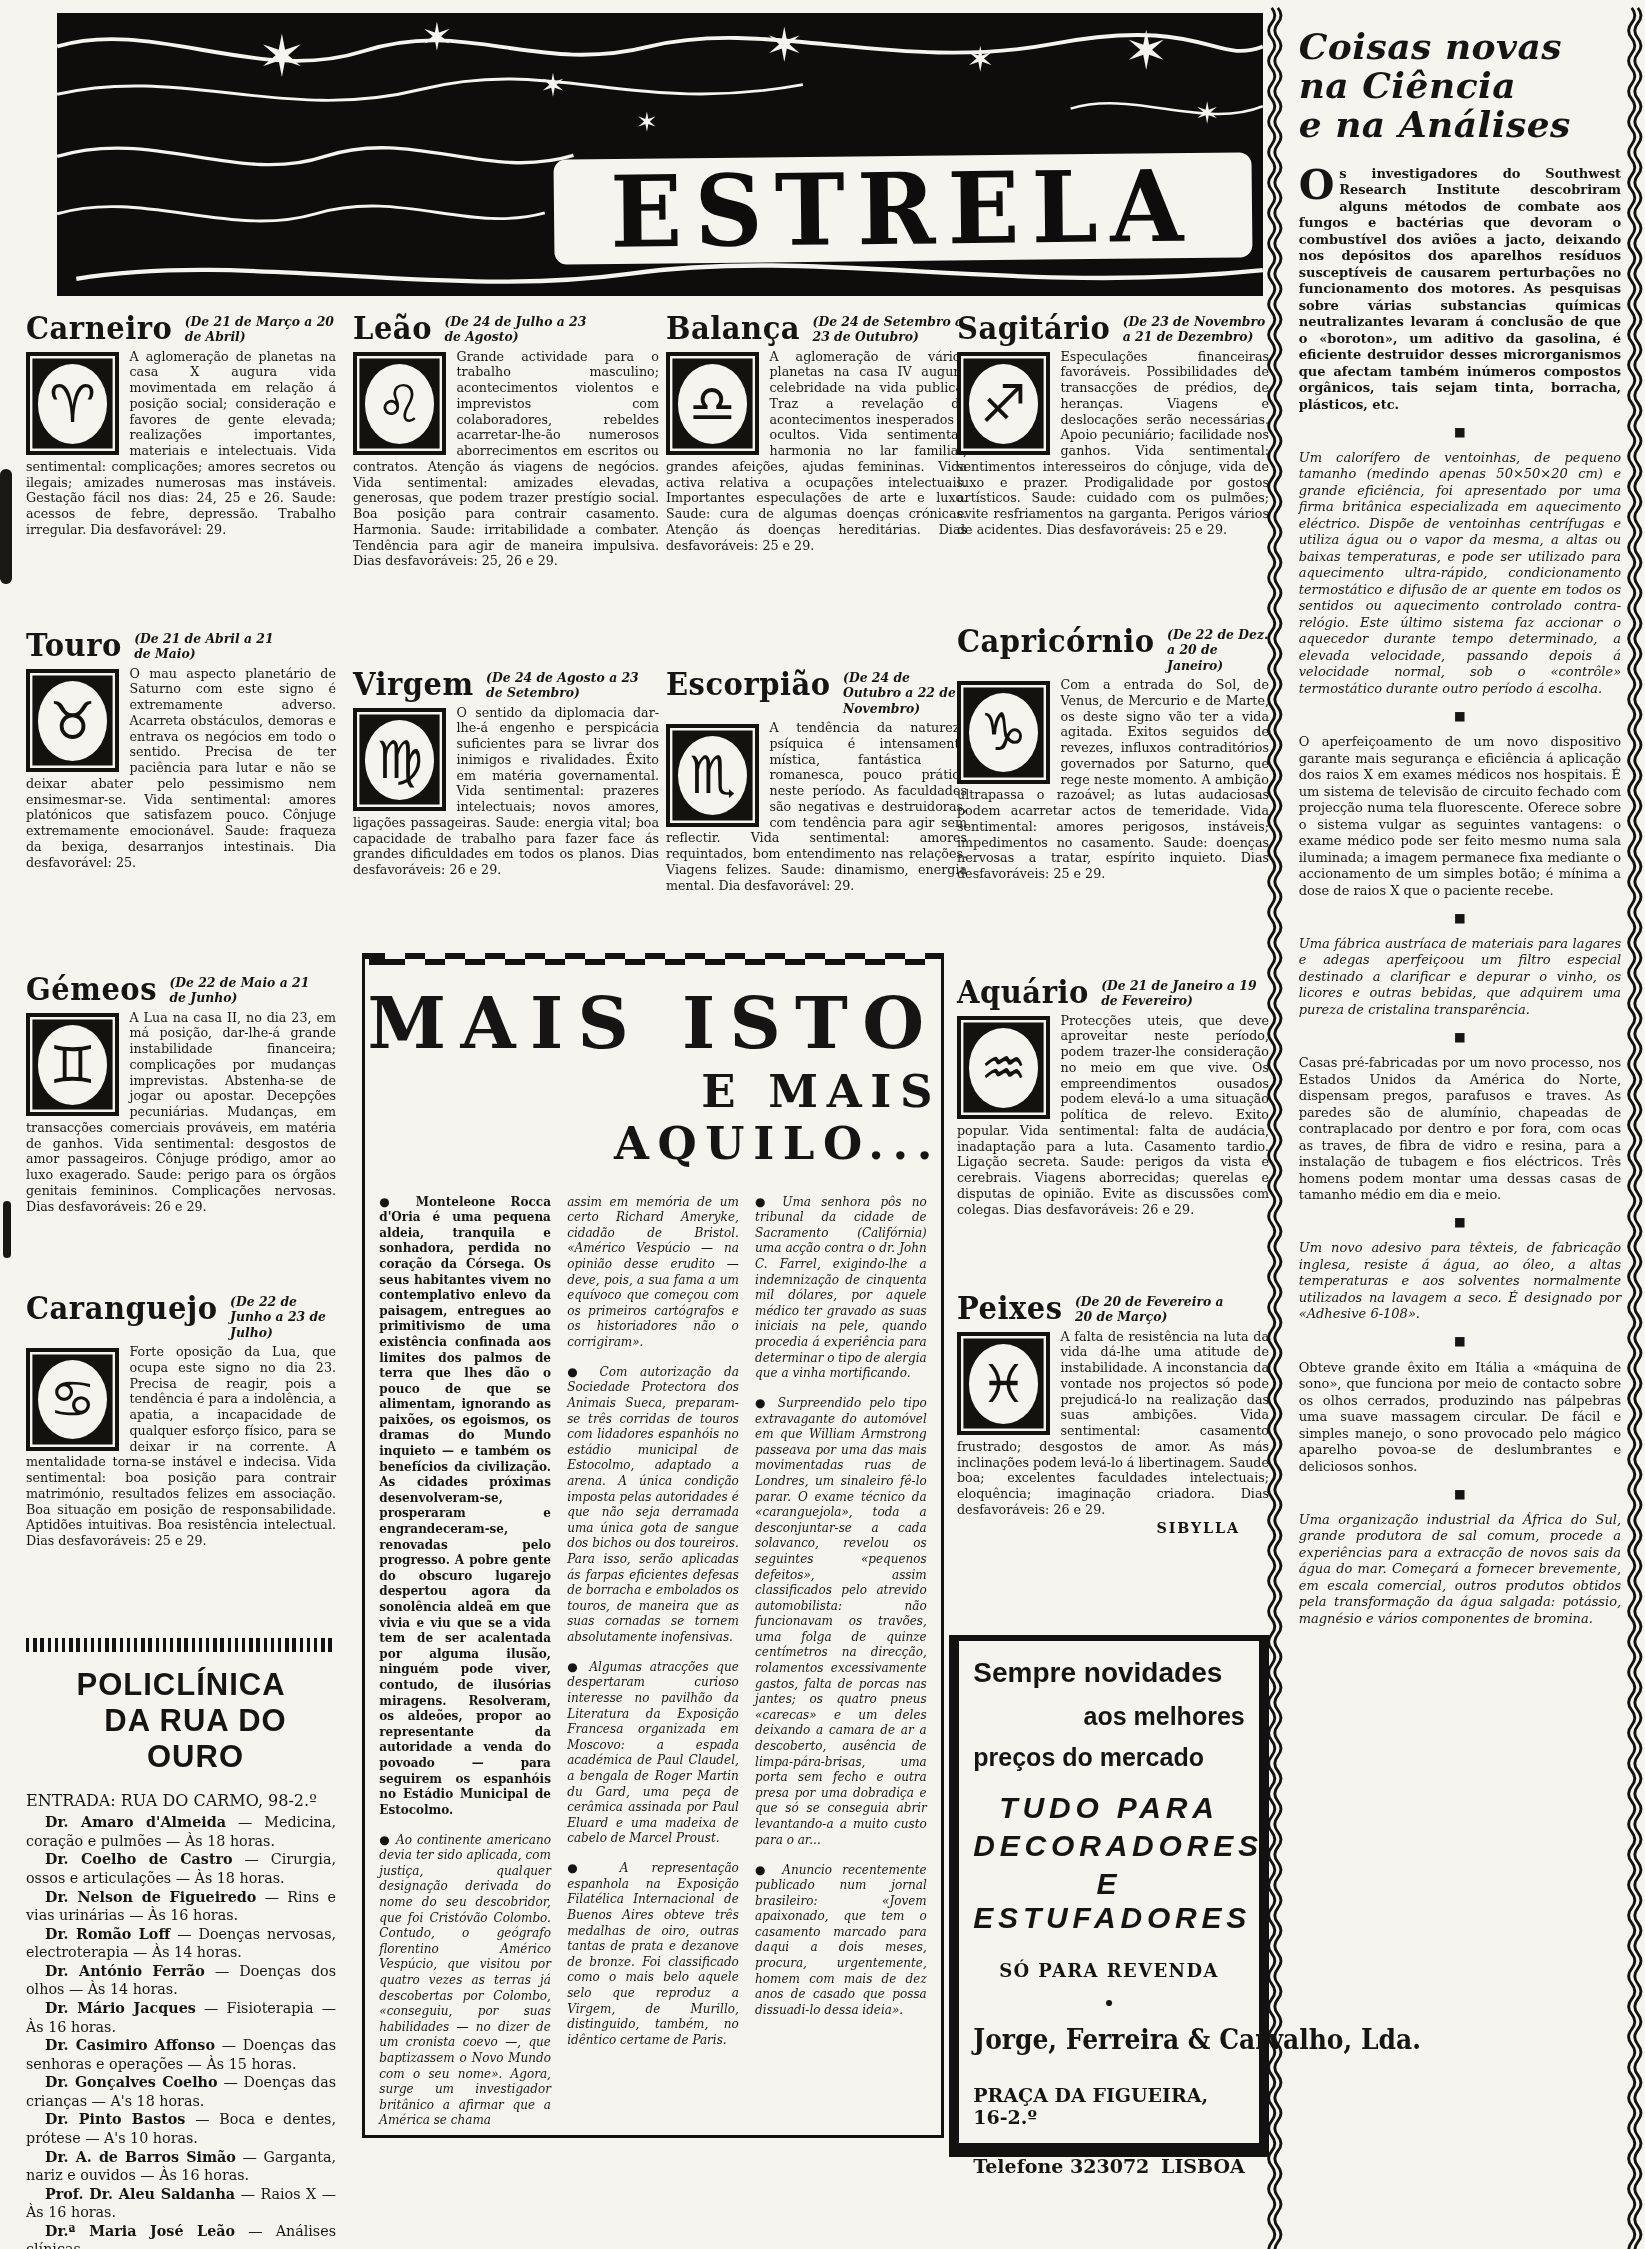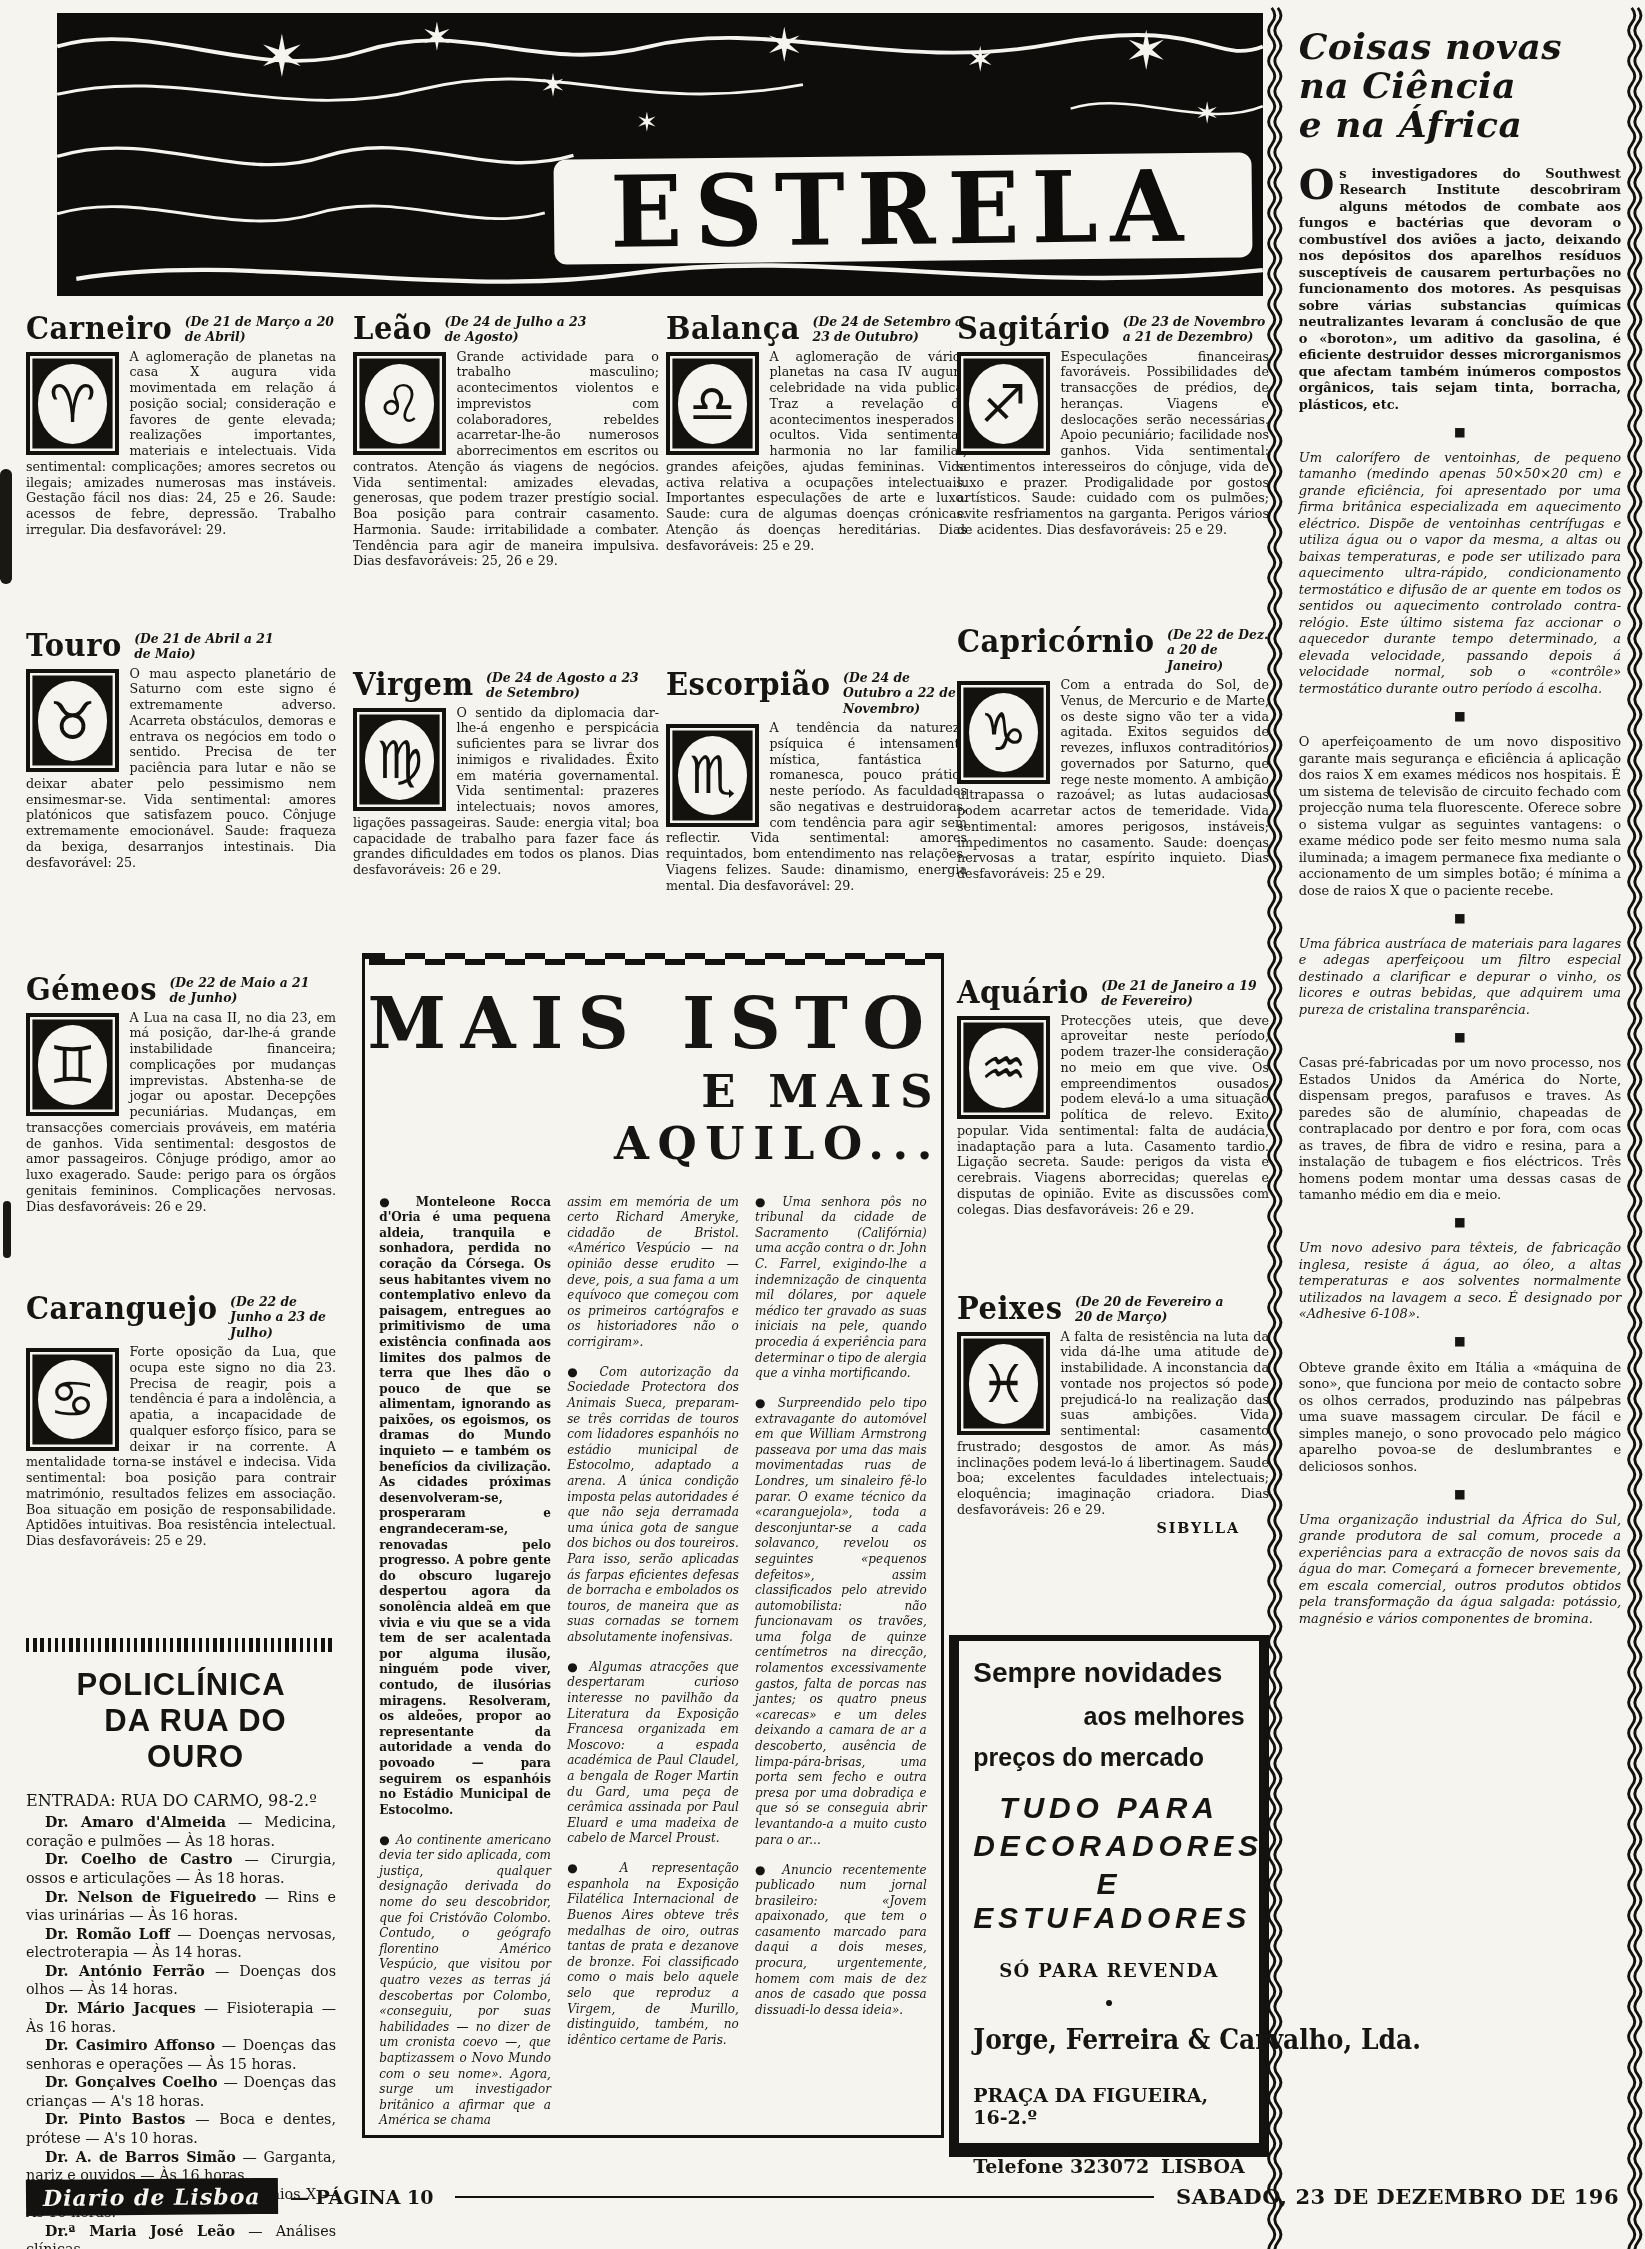--- a/index.html
+++ b/index.html
@@ -394,43 +394,37 @@
     <path class="wavy-v" fill="none" stroke="#141210" stroke-width="6" transform="translate(13,0)" d="M 12 0 q 13 16 0 32 q -13 16 0 32 q 13 16 0 32 q -13 16 0 32 q 13 16 0 32 q -13 16 0 32 q 13 16 0 32 q -13 16 0 32 q 13 16 0 32 q -13 16 0 32 q 13 16 0 32 q -13 16 0 32 q 13 16 0 32 q -13 16 0 32 q 13 16 0 32 q -13 16 0 32 q 13 16 0 32 q -13 16 0 32 q 13 16 0 32 q -13 16 0 32 q 13 16 0 32 q -13 16 0 32 q 13 16 0 32 q -13 16 0 32 q 13 16 0 32 q -13 16 0 32 q 13 16 0 32 q -13 16 0 32 q 13 16 0 32 q -13 16 0 32 q 13 16 0 32 q -13 16 0 32 q 13 16 0 32 q -13 16 0 32 q 13 16 0 32 q -13 16 0 32 q 13 16 0 32 q -13 16 0 32 q 13 16 0 32 q -13 16 0 32 q 13 16 0 32 q -13 16 0 32 q 13 16 0 32 q -13 16 0 32 q 13 16 0 32 q -13 16 0 32 q 13 16 0 32 q -13 16 0 32 q 13 16 0 32 q -13 16 0 32 q 13 16 0 32 q -13 16 0 32 q 13 16 0 32 q -13 16 0 32 q 13 16 0 32 q -13 16 0 32 q 13 16 0 32 q -13 16 0 32 q 13 16 0 32 q -13 16 0 32 q 13 16 0 32 q -13 16 0 32 q 13 16 0 32 q -13 16 0 32 q 13 16 0 32 q -13 16 0 32 q 13 16 0 32 q -13 16 0 32 q 13 16 0 32 q -13 16 0 32 q 13 16 0 32 q -13 16 0 32 q 13 16 0 32 q -13 16 0 32 q 13 16 0 32 q -13 16 0 32 q 13 16 0 32 q -13 16 0 32 q 13 16 0 32 q -13 16 0 32 q 13 16 0 32 q -13 16 0 32 q 13 16 0 32 q -13 16 0 32 q 13 16 0 32 q -13 16 0 32 q 13 16 0 32 q -13 16 0 32 q 13 16 0 32 q -13 16 0 32 q 13 16 0 32 q -13 16 0 32 q 13 16 0 32 q -13 16 0 32 q 13 16 0 32 q -13 16 0 32 q 13 16 0 32 q -13 16 0 32 q 13 16 0 32 q -13 16 0 32 q 13 16 0 32 q -13 16 0 32 q 13 16 0 32 q -13 16 0 32 q 13 16 0 32 q -13 16 0 32 q 13 16 0 32 q -13 16 0 32 q 13 16 0 32 q -13 16 0 32 q 13 16 0 32 q -13 16 0 32 q 13 16 0 32 q -13 16 0 32 q 13 16 0 32 q -13 16 0 32 q 13 16 0 32 q -13 16 0 32 q 13 16 0 32 q -13 16 0 32 q 13 16 0 32 q -13 16 0 32 q 13 16 0 32 q -13 16 0 32 q 13 16 0 32 q -13 16 0 32 q 13 16 0 32 q -13 16 0 32 q 13 16 0 32 q -13 16 0 32 q 13 16 0 32 q -13 16 0 32 q 13 16 0 32 q -13 16 0 32 q 13 16 0 32 q -13 16 0 32 q 13 16 0 32 q -13 16 0 32 q 13 16 0 32 q -13 16 0 32 q 13 16 0 32 q -13 16 0 32 q 13 16 0 32 q -13 16 0 32 q 13 16 0 32 q -13 16 0 32 q 13 16 0 32 q -13 16 0 32"></path>
   </svg>
   <svg class="wavy-svg" style="left:1626px" width="19" height="2250" viewBox="0 0 40 4704">
     <path class="wavy-v" fill="none" stroke="#141210" stroke-width="6" d="M 12 0 q 13 16 0 32 q -13 16 0 32 q 13 16 0 32 q -13 16 0 32 q 13 16 0 32 q -13 16 0 32 q 13 16 0 32 q -13 16 0 32 q 13 16 0 32 q -13 16 0 32 q 13 16 0 32 q -13 16 0 32 q 13 16 0 32 q -13 16 0 32 q 13 16 0 32 q -13 16 0 32 q 13 16 0 32 q -13 16 0 32 q 13 16 0 32 q -13 16 0 32 q 13 16 0 32 q -13 16 0 32 q 13 16 0 32 q -13 16 0 32 q 13 16 0 32 q -13 16 0 32 q 13 16 0 32 q -13 16 0 32 q 13 16 0 32 q -13 16 0 32 q 13 16 0 32 q -13 16 0 32 q 13 16 0 32 q -13 16 0 32 q 13 16 0 32 q -13 16 0 32 q 13 16 0 32 q -13 16 0 32 q 13 16 0 32 q -13 16 0 32 q 13 16 0 32 q -13 16 0 32 q 13 16 0 32 q -13 16 0 32 q 13 16 0 32 q -13 16 0 32 q 13 16 0 32 q -13 16 0 32 q 13 16 0 32 q -13 16 0 32 q 13 16 0 32 q -13 16 0 32 q 13 16 0 32 q -13 16 0 32 q 13 16 0 32 q -13 16 0 32 q 13 16 0 32 q -13 16 0 32 q 13 16 0 32 q -13 16 0 32 q 13 16 0 32 q -13 16 0 32 q 13 16 0 32 q -13 16 0 32 q 13 16 0 32 q -13 16 0 32 q 13 16 0 32 q -13 16 0 32 q 13 16 0 32 q -13 16 0 32 q 13 16 0 32 q -13 16 0 32 q 13 16 0 32 q -13 16 0 32 q 13 16 0 32 q -13 16 0 32 q 13 16 0 32 q -13 16 0 32 q 13 16 0 32 q -13 16 0 32 q 13 16 0 32 q -13 16 0 32 q 13 16 0 32 q -13 16 0 32 q 13 16 0 32 q -13 16 0 32 q 13 16 0 32 q -13 16 0 32 q 13 16 0 32 q -13 16 0 32 q 13 16 0 32 q -13 16 0 32 q 13 16 0 32 q -13 16 0 32 q 13 16 0 32 q -13 16 0 32 q 13 16 0 32 q -13 16 0 32 q 13 16 0 32 q -13 16 0 32 q 13 16 0 32 q -13 16 0 32 q 13 16 0 32 q -13 16 0 32 q 13 16 0 32 q -13 16 0 32 q 13 16 0 32 q -13 16 0 32 q 13 16 0 32 q -13 16 0 32 q 13 16 0 32 q -13 16 0 32 q 13 16 0 32 q -13 16 0 32 q 13 16 0 32 q -13 16 0 32 q 13 16 0 32 q -13 16 0 32 q 13 16 0 32 q -13 16 0 32 q 13 16 0 32 q -13 16 0 32 q 13 16 0 32 q -13 16 0 32 q 13 16 0 32 q -13 16 0 32 q 13 16 0 32 q -13 16 0 32 q 13 16 0 32 q -13 16 0 32 q 13 16 0 32 q -13 16 0 32 q 13 16 0 32 q -13 16 0 32 q 13 16 0 32 q -13 16 0 32 q 13 16 0 32 q -13 16 0 32 q 13 16 0 32 q -13 16 0 32 q 13 16 0 32 q -13 16 0 32 q 13 16 0 32 q -13 16 0 32 q 13 16 0 32 q -13 16 0 32 q 13 16 0 32 q -13 16 0 32"></path>
     <path class="wavy-v" fill="none" stroke="#141210" stroke-width="6" transform="translate(13,0)" d="M 12 0 q 13 16 0 32 q -13 16 0 32 q 13 16 0 32 q -13 16 0 32 q 13 16 0 32 q -13 16 0 32 q 13 16 0 32 q -13 16 0 32 q 13 16 0 32 q -13 16 0 32 q 13 16 0 32 q -13 16 0 32 q 13 16 0 32 q -13 16 0 32 q 13 16 0 32 q -13 16 0 32 q 13 16 0 32 q -13 16 0 32 q 13 16 0 32 q -13 16 0 32 q 13 16 0 32 q -13 16 0 32 q 13 16 0 32 q -13 16 0 32 q 13 16 0 32 q -13 16 0 32 q 13 16 0 32 q -13 16 0 32 q 13 16 0 32 q -13 16 0 32 q 13 16 0 32 q -13 16 0 32 q 13 16 0 32 q -13 16 0 32 q 13 16 0 32 q -13 16 0 32 q 13 16 0 32 q -13 16 0 32 q 13 16 0 32 q -13 16 0 32 q 13 16 0 32 q -13 16 0 32 q 13 16 0 32 q -13 16 0 32 q 13 16 0 32 q -13 16 0 32 q 13 16 0 32 q -13 16 0 32 q 13 16 0 32 q -13 16 0 32 q 13 16 0 32 q -13 16 0 32 q 13 16 0 32 q -13 16 0 32 q 13 16 0 32 q -13 16 0 32 q 13 16 0 32 q -13 16 0 32 q 13 16 0 32 q -13 16 0 32 q 13 16 0 32 q -13 16 0 32 q 13 16 0 32 q -13 16 0 32 q 13 16 0 32 q -13 16 0 32 q 13 16 0 32 q -13 16 0 32 q 13 16 0 32 q -13 16 0 32 q 13 16 0 32 q -13 16 0 32 q 13 16 0 32 q -13 16 0 32 q 13 16 0 32 q -13 16 0 32 q 13 16 0 32 q -13 16 0 32 q 13 16 0 32 q -13 16 0 32 q 13 16 0 32 q -13 16 0 32 q 13 16 0 32 q -13 16 0 32 q 13 16 0 32 q -13 16 0 32 q 13 16 0 32 q -13 16 0 32 q 13 16 0 32 q -13 16 0 32 q 13 16 0 32 q -13 16 0 32 q 13 16 0 32 q -13 16 0 32 q 13 16 0 32 q -13 16 0 32 q 13 16 0 32 q -13 16 0 32 q 13 16 0 32 q -13 16 0 32 q 13 16 0 32 q -13 16 0 32 q 13 16 0 32 q -13 16 0 32 q 13 16 0 32 q -13 16 0 32 q 13 16 0 32 q -13 16 0 32 q 13 16 0 32 q -13 16 0 32 q 13 16 0 32 q -13 16 0 32 q 13 16 0 32 q -13 16 0 32 q 13 16 0 32 q -13 16 0 32 q 13 16 0 32 q -13 16 0 32 q 13 16 0 32 q -13 16 0 32 q 13 16 0 32 q -13 16 0 32 q 13 16 0 32 q -13 16 0 32 q 13 16 0 32 q -13 16 0 32 q 13 16 0 32 q -13 16 0 32 q 13 16 0 32 q -13 16 0 32 q 13 16 0 32 q -13 16 0 32 q 13 16 0 32 q -13 16 0 32 q 13 16 0 32 q -13 16 0 32 q 13 16 0 32 q -13 16 0 32 q 13 16 0 32 q -13 16 0 32 q 13 16 0 32 q -13 16 0 32 q 13 16 0 32 q -13 16 0 32 q 13 16 0 32 q -13 16 0 32 q 13 16 0 32 q -13 16 0 32"></path>
   </svg>
 
   <aside id="sidebar">
     <h3 class="sci-title">Coisas novas</h3>
     <h3 class="sci-title">na Ciência</h3>
-    <h3 class="sci-title">e na África</h3>
+    <h3 class="sci-title">e na Análises</h3>
     <div id="sci-body">
       <p class="dropcap semibold">Os investigadores do Southwest Research Institute descobriram alguns métodos de combate aos fungos e bactérias que devoram o combustível dos aviões a jacto, deixando nos depósitos dos aparelhos resíduos susceptíveis de causarem perturbações no funcionamento dos motores. As pesquisas sobre várias substancias químicas neutralizantes levaram á conclusão de que o «boroton», um aditivo da gasolina, é eficiente destruidor desses microrganismos que afectam também inúmeros compostos orgânicos, tais sejam tinta, borracha, plásticos, etc.</p>
       <div class="sep">■</div>
       <p class="it">Um calorífero de ventoinhas, de pequeno tamanho (medindo apenas 50×50×20 cm) e grande eficiência, foi apresentado por uma firma britânica especializada em aquecimento eléctrico. Dispõe de ventoinhas centrífugas e utiliza água ou o vapor da mesma, a altas ou baixas temperaturas, e pode ser utilizado para aquecimento ultra-rápido, condicionamento termostático e difusão de ar quente em todos os sentidos ou aquecimento controlado contra-relógio. Este último sistema faz accionar o aquecedor durante tempo determinado, a elevada velocidade, passando depois á velocidade normal, sob o «contrôle» termostático durante outro período á escolha.</p>
       <div class="sep">■</div>
       <p>O aperfeiçoamento de um novo dispositivo garante mais segurança e eficiência á aplicação dos raios X em exames médicos nos hospitais. É um sistema de televisão de circuito fechado com projecção numa tela fluorescente. Oferece sobre o sistema vulgar as seguintes vantagens: o exame médico pode ser feito mesmo numa sala iluminada; a imagem permanece fixa mediante o accionamento de um simples botão; é mínima a dose de raios X que o paciente recebe.</p>
       <div class="sep">■</div>
       <p class="it">Uma fábrica austríaca de materiais para lagares e adegas aperfeiçoou um filtro especial destinado a clarificar e depurar o vinho, os licores e outras bebidas, que adquirem uma pureza de cristalina transparência.</p>
       <div class="sep">■</div>
       <p>Casas pré-fabricadas por um novo processo, nos Estados Unidos da América do Norte, dispensam pregos, parafusos e traves. As paredes são de alumínio, chapeadas de contraplacado por dentro e por fora, com ocas as traves, de fibra de vidro e resina, para a instalação de tubagem e fios eléctricos. Três homens podem montar uma dessas casas de tamanho médio em dia e meio.</p>
       <div class="sep">■</div>
       <p class="it">Um novo adesivo para têxteis, de fabricação inglesa, resiste á água, ao óleo, a altas temperaturas e aos solventes normalmente utilizados na lavagem a seco. É designado por «Adhesive 6-108».</p>
       <div class="sep">■</div>
       <p>Obteve grande êxito em Itália a «máquina de sono», que funciona por meio de contacto sobre os olhos cerrados, produzindo nas pálpebras uma suave massagem circular. De fácil e simples manejo, o sono provocado pelo mágico aparelho povoa-se de deslumbrantes e deliciosos sonhos.</p>
       <div class="sep">■</div>
       <p class="it">Uma organização industrial da África do Sul, grande produtora de sal comum, procede a experiências para a extracção de novos sais da água do mar. Começará a fornecer brevemente, em escala comercial, outros produtos obtidos pela transformação da água salgada: potássio, magnésio e vários componentes de bromina.</p>
     </div>
   </aside>
 
-  <div id="footer">
-    <div id="brand">Diario de Lisboa</div>
-    <div id="pagenum">— PÁGINA 10</div>
-    <div id="foot-line"></div>
-    <div id="foot-date">SABADO, 23 DE DEZEMBRO DE 196</div>
-  </div>
 
   <div class="noise" id="n1"></div>
   <div class="noise" id="n2"></div>
 </div>
 
 
 </body></html>

